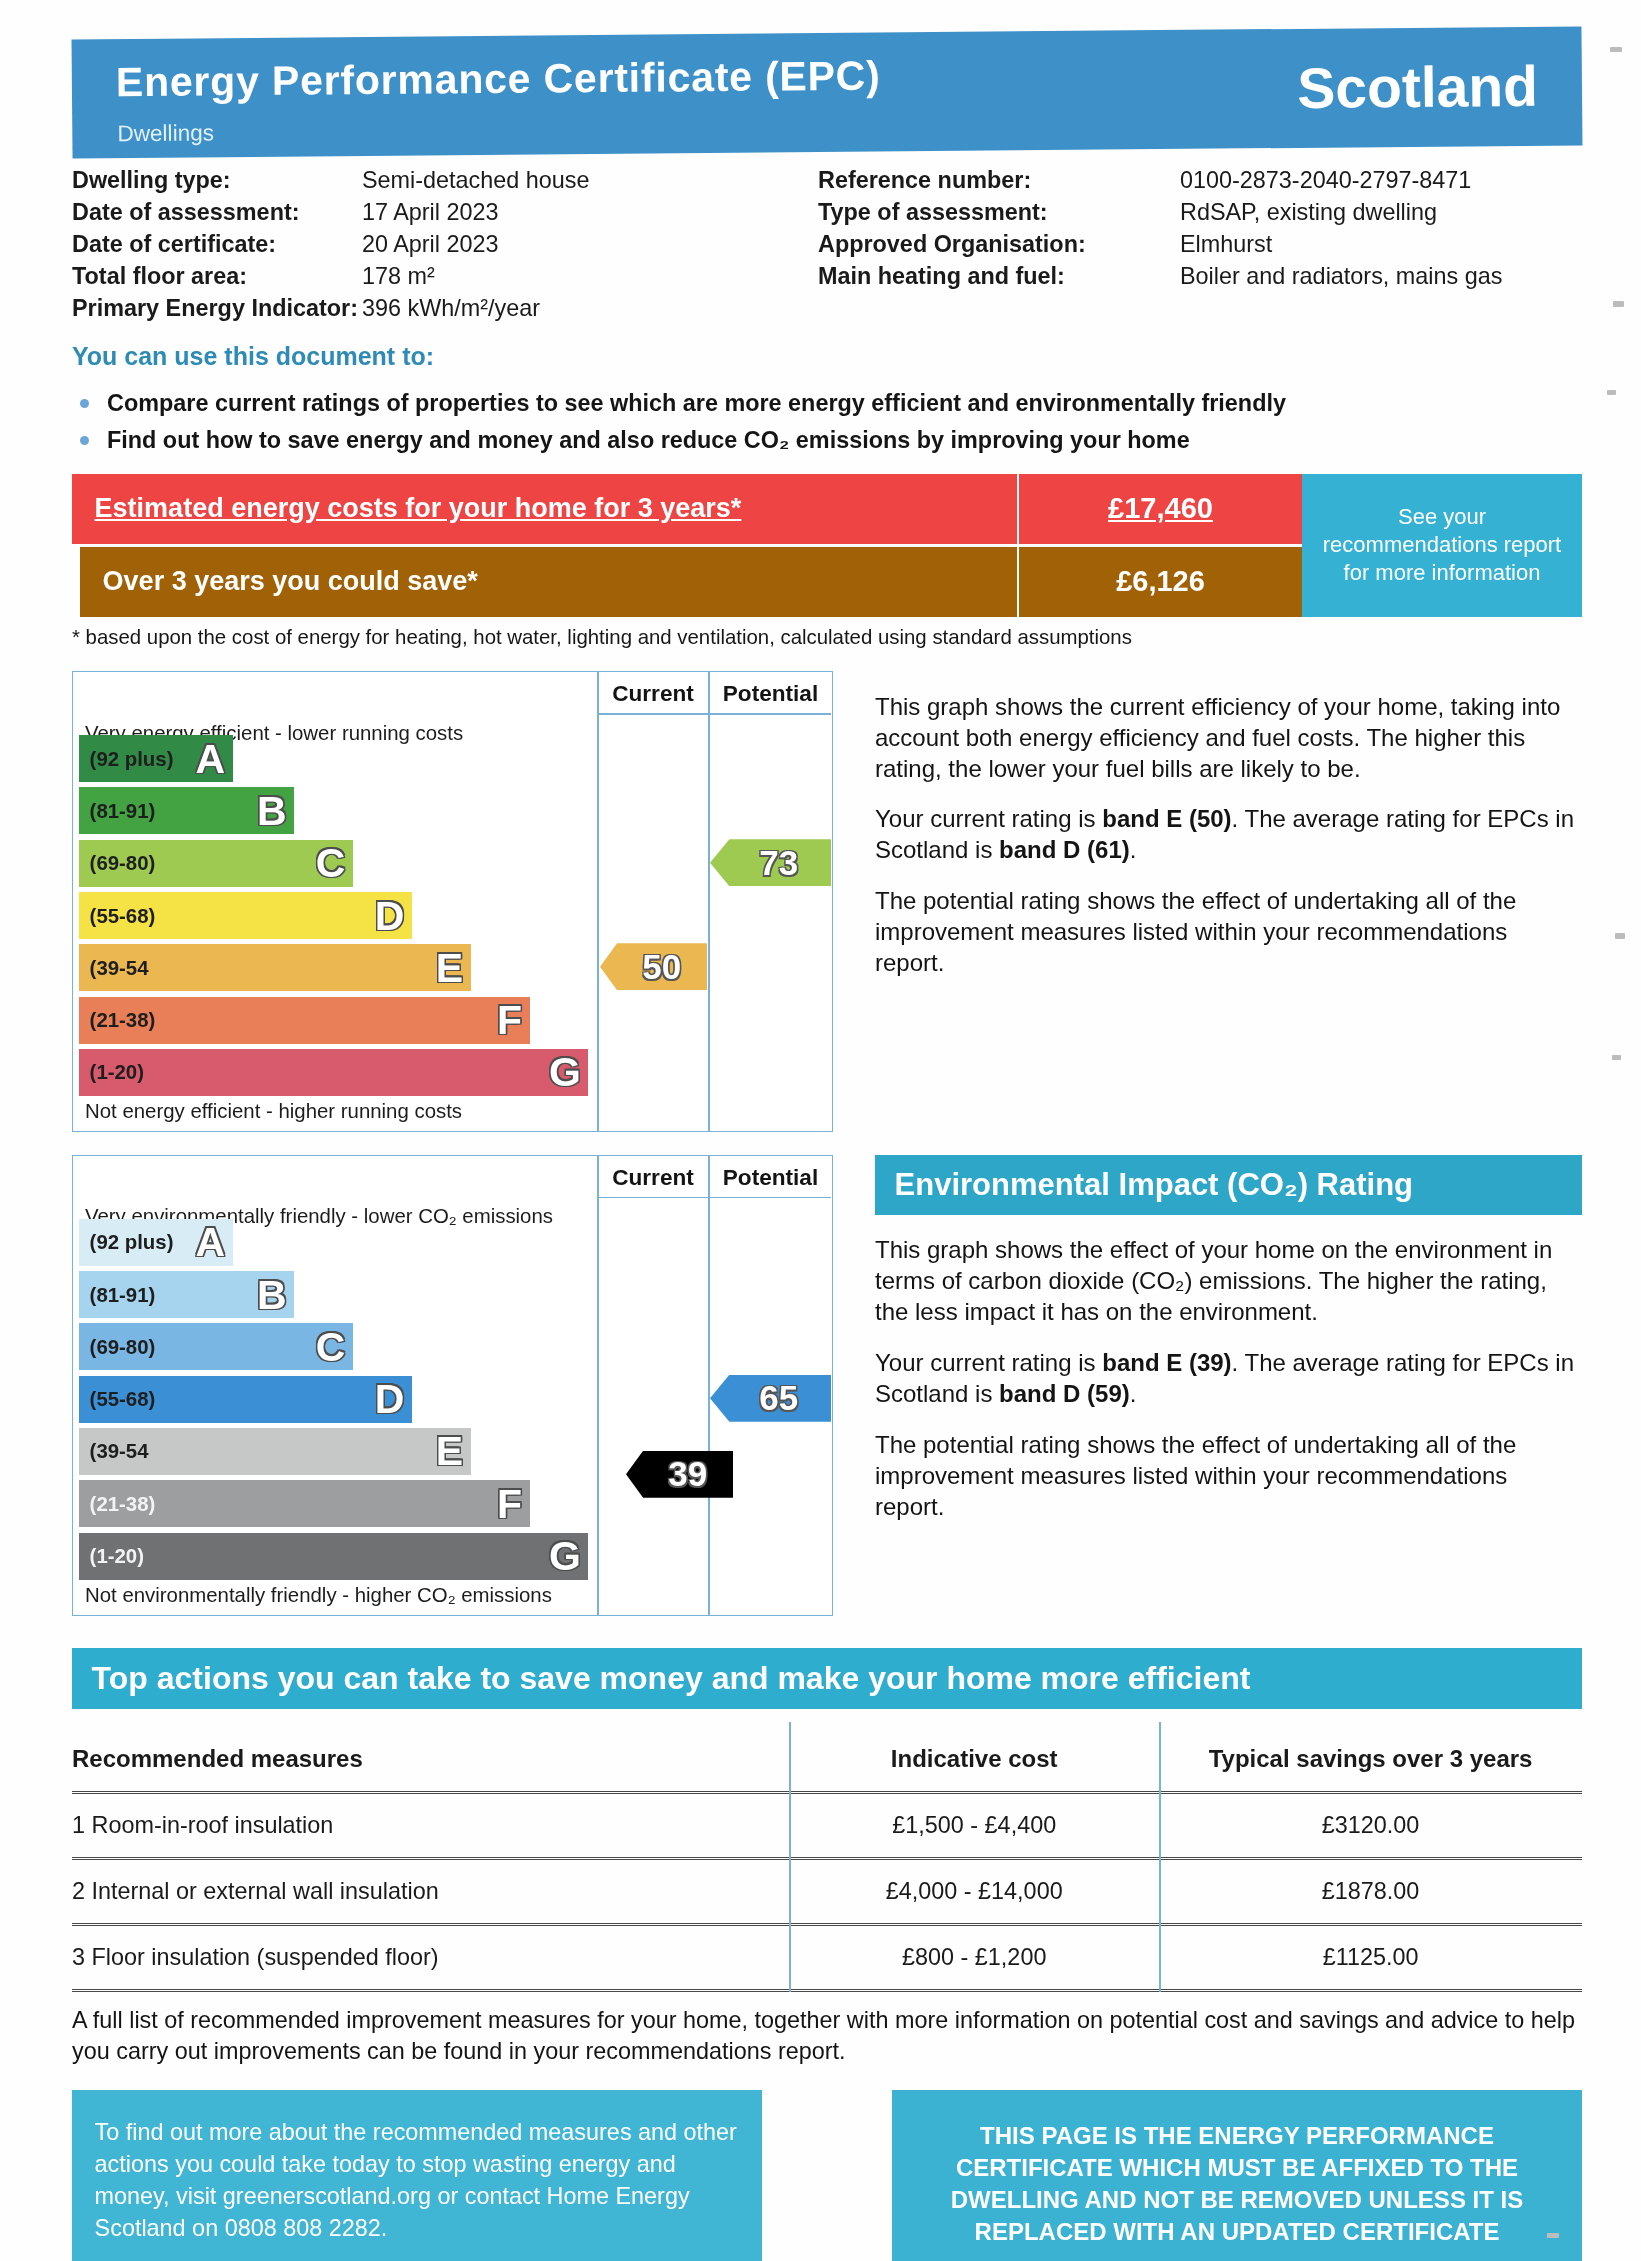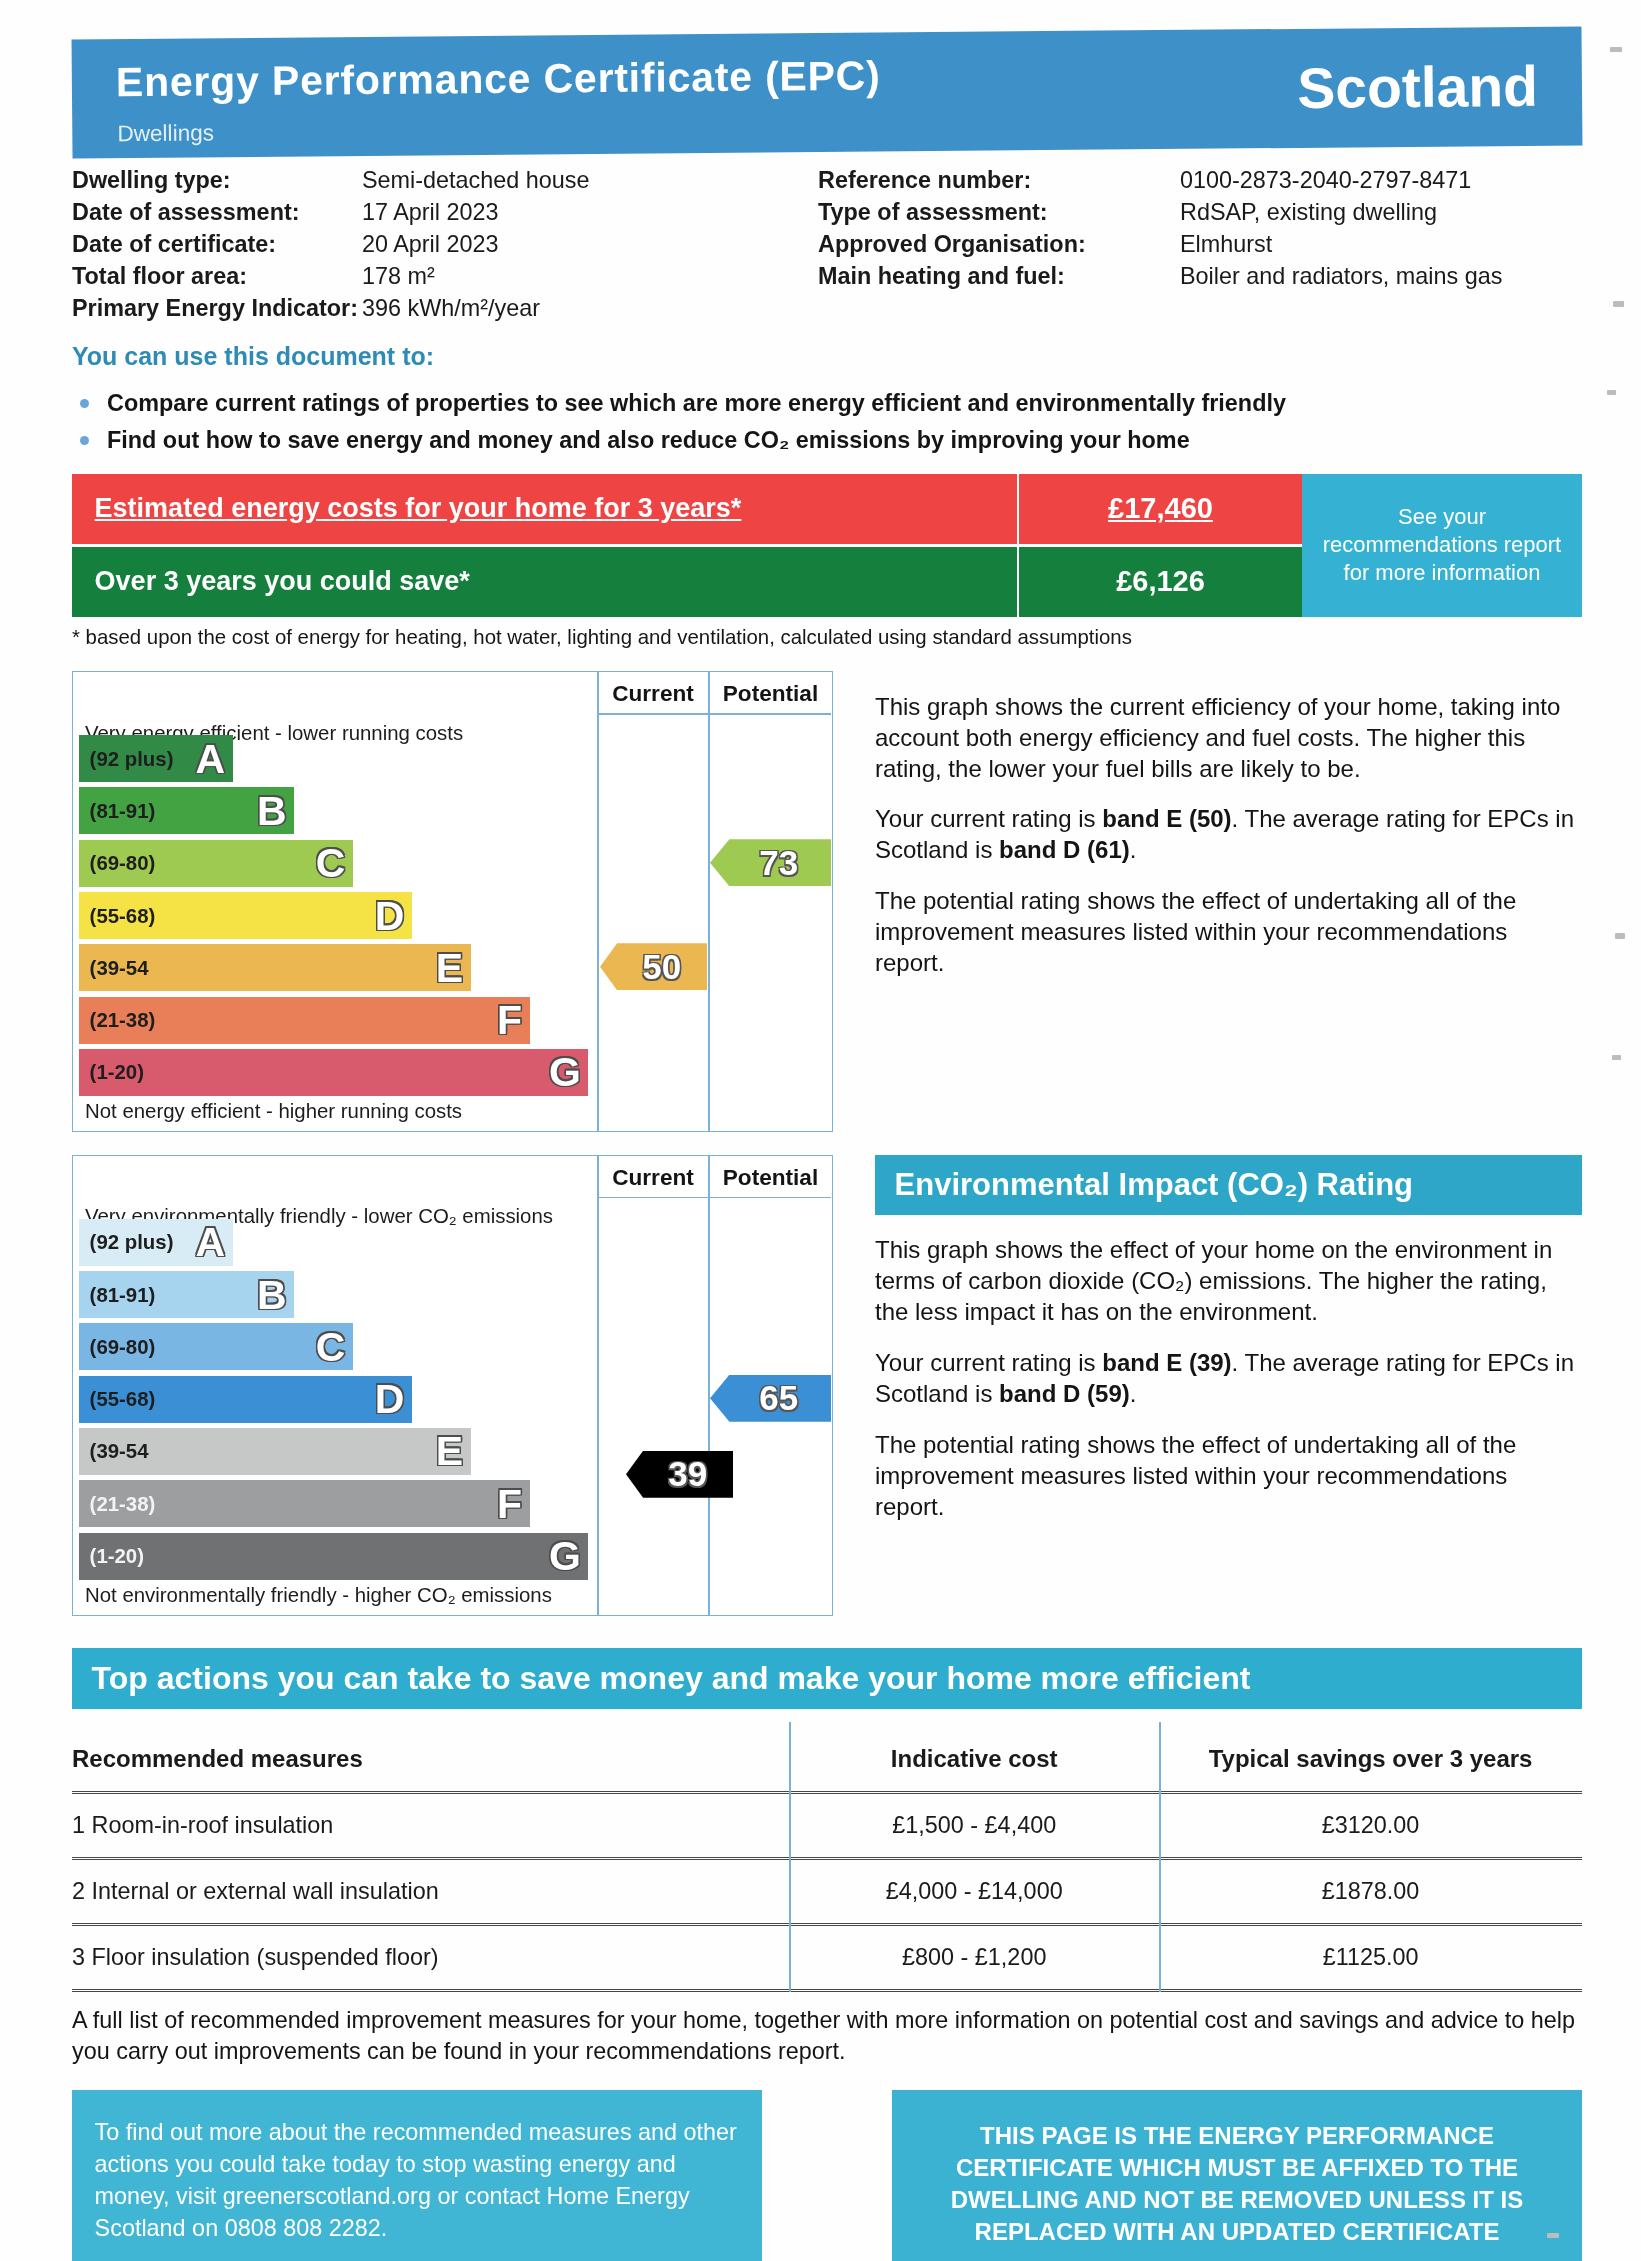--- a/index.html
+++ b/index.html
@@ -27,21 +27,21 @@
   .intro-heading{margin-top:18px;font-size:25px;font-weight:bold;color:#2d8bb5;}
   .bullets{margin:13.6px 0 0 0;padding:0;}
   .bullets li{list-style:none;position:relative;padding-left:35px;font-weight:bold;font-size:23.4px;line-height:37px;color:#151515;}
   .bullets li::before{content:"";position:absolute;left:7.5px;top:14.3px;width:9px;height:9px;border-radius:50%;background:#6ca6d9;}
 
   
   .costs{margin-top:15px;display:grid;grid-template-columns:1fr 280px;}
   .costs-rows{display:flex;flex-direction:column;gap:3px;}
   .cost-row{height:70px;display:grid;grid-template-columns:1fr 283px;align-items:center;color:#fff;}
   .cost-row.red{background:#ef4444;text-decoration:underline;}
-  .cost-row.green{background:#15803d;}
+  .cost-row.green{background:#a16207;margin-left:8px;}
   .cost-label{font-size:27px;font-weight:bold;padding-left:22.6px;border-right:2.3px solid #fff;height:100%;display:flex;align-items:center;}
   .cost-value{font-size:29px;font-weight:bold;text-align:center;}
   .cost-side{background:#35b2d3;color:#fff;display:flex;align-items:center;justify-content:center;text-align:center;font-size:22px;line-height:28px;padding:7.5px 18px;box-sizing:border-box;}
   .cost-footnote{margin-top:9px;font-size:20.4px;color:#161616;}
 
   
   .rating-row{margin-top:22.6px;display:grid;grid-template-columns:761px 1fr;column-gap:42px;}
   .chart-box{position:relative;height:461px;border:1.5px solid #7ab1d8;background:#fff;box-sizing:border-box;}
   .vline{position:absolute;top:0;bottom:0;width:1.5px;background:#7ab1d8;}
   .vline-1{left:524px;}

